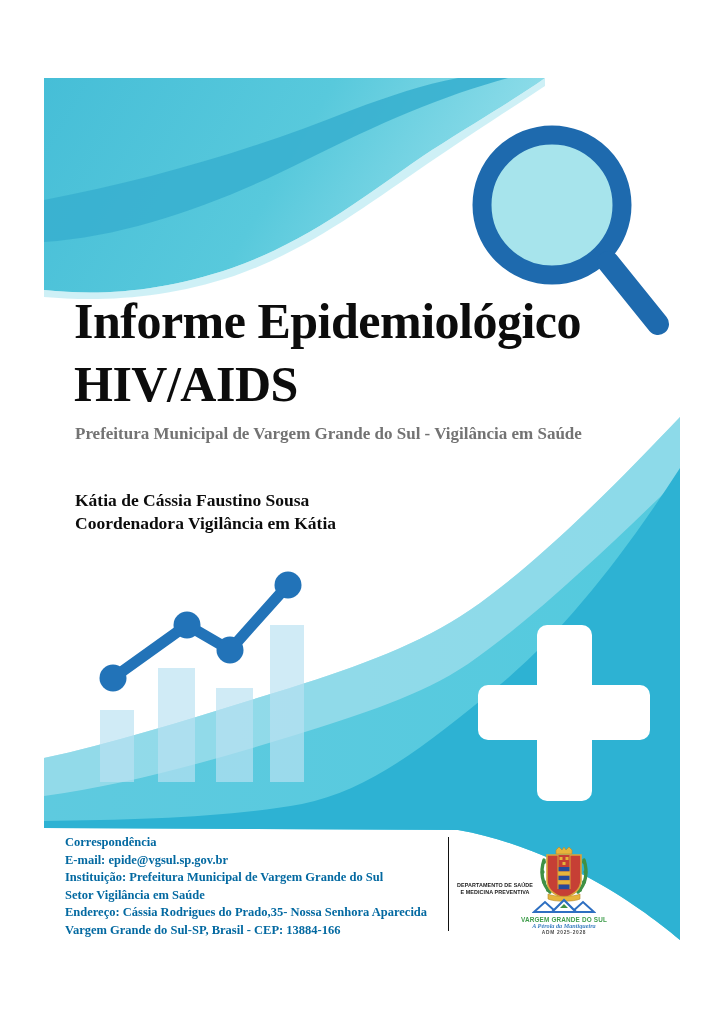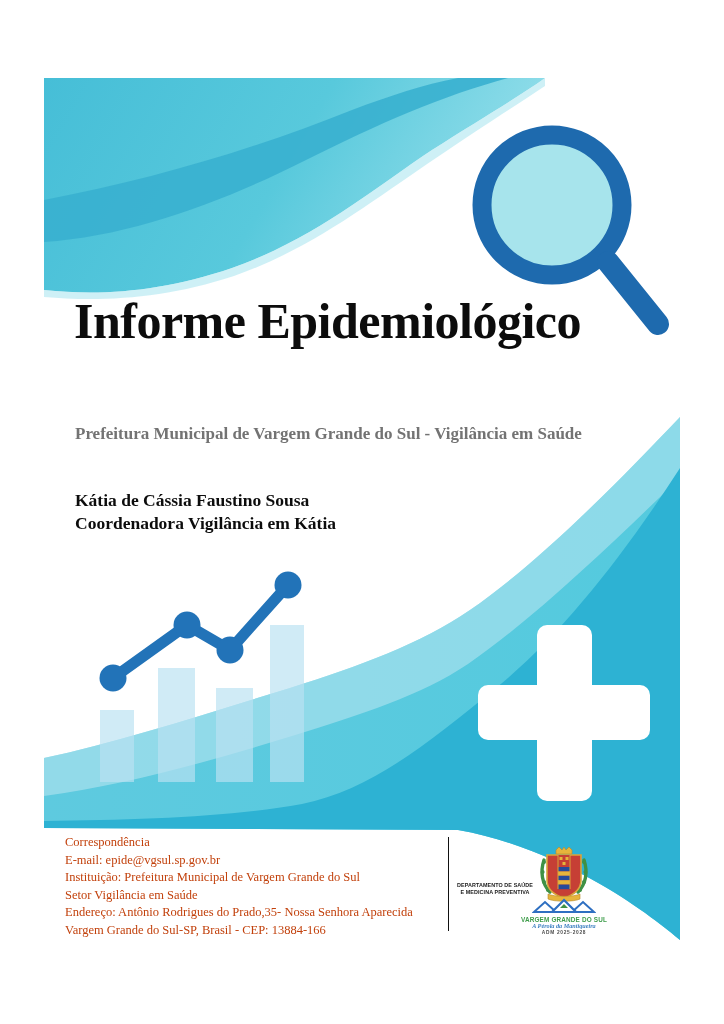--- a/index.html
+++ b/index.html
@@ -6,21 +6,21 @@
   body{width:724px;height:1024px;background:#ffffff;position:relative;overflow:hidden;
        font-family:"Liberation Serif", serif;}
   .abs{position:absolute;}
   #deco{position:absolute;left:0;top:0;width:724px;height:1024px;z-index:1;}
   .textlayer{z-index:3;}
 
   .title{left:74px;top:290px;font-weight:bold;color:#0c0c0c;font-size:50px;line-height:63px;letter-spacing:-0.5px;}
   .subtitle{left:75px;top:424px;font-weight:bold;color:#737373;font-size:17px;}
   .author{left:75px;top:489px;font-weight:bold;color:#0c0c0c;font-size:17.5px;line-height:22.5px;}
 
-  .footer-info{left:65px;top:834px;font-weight:normal;color:#c2410c;font-size:12.5px;line-height:17.6px;}
+  .footer-info{left:65px;top:834px;font-weight:bold;color:#0369a1;font-size:12.5px;line-height:17.6px;}
   .divider{left:448px;top:837px;width:1px;height:94px;background:#111;}
 
   .dept{left:449px;top:882px;width:92px;text-align:center;
         font-family:"Liberation Sans",sans-serif;font-weight:bold;font-size:5.4px;line-height:6.6px;
         color:#1a1a1a;letter-spacing:0.1px;}
   .seal{left:519px;top:846px;width:90px;text-align:center;z-index:3;}
   .seal svg{display:block;margin:0 auto;}
   .seal-city{font-family:"Liberation Sans",sans-serif;font-weight:bold;font-size:6.4px;line-height:7px;color:#3f9d4b;letter-spacing:0.15px;}
   .seal-motto{font-family:"Liberation Serif",serif;font-style:italic;font-weight:bold;font-size:6.2px;line-height:6.8px;color:#3b7fc0;}
   .seal-adm{font-family:"Liberation Sans",sans-serif;font-weight:bold;font-size:4.8px;line-height:6px;color:#4a4a4a;letter-spacing:0.7px;}
@@ -114,35 +114,36 @@
   </g>
 
   <g>
     <rect x="537" y="625" width="55" height="176" rx="10" fill="#ffffff"></rect>
     <rect x="478" y="685" width="172" height="55" rx="10" fill="#ffffff"></rect>
   </g>
 </svg>
 
 <h1 class="abs textlayer title" style="margin:0;font-size:50px;">
   <span style="display:block">Informe Epidemiológico</span>
+  <span style="display:block">HIV/AIDS</span>
 </h1>
 
 <div class="abs textlayer subtitle">Prefeitura Municipal de Vargem Grande do Sul - Vigilância em Saúde</div>
 
 <div class="abs textlayer author">
   <div>Kátia de Cássia Faustino Sousa</div>
   <div>Coordenadora Vigilância em Kátia</div>
 </div>
 
 <div class="abs textlayer footer-info">
   <div>Correspondência</div>
   <div>E-mail: epide@vgsul.sp.gov.br</div>
   <div>Instituição: Prefeitura Municipal de Vargem Grande do Sul</div>
   <div>Setor Vigilância em Saúde</div>
-  <div>Endereço: Antônio Rodrigues do Prado,35- Nossa Senhora Aparecida</div>
+  <div>Endereço: Cássia Rodrigues do Prado,35- Nossa Senhora Aparecida</div>
   <div>Vargem Grande do Sul-SP, Brasil - CEP: 13884-166</div>
 </div>
 
 <div class="abs textlayer divider"></div>
 
 <div class="abs textlayer dept">
   <div>DEPARTAMENTO DE SAÚDE</div>
   <div>E MEDICINA PREVENTIVA</div>
 </div>
 

